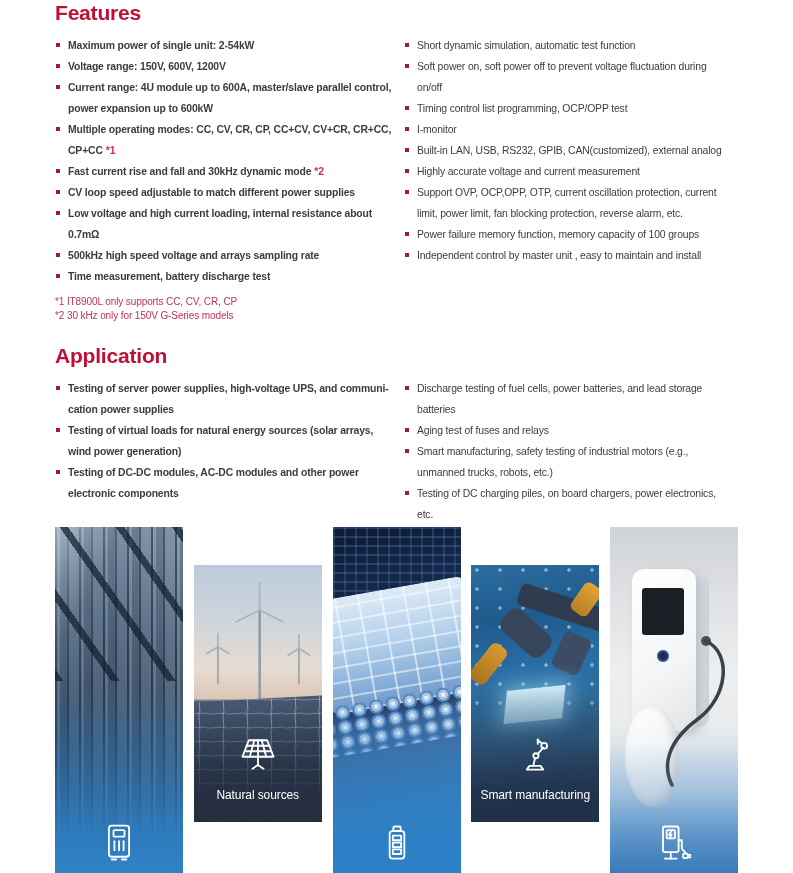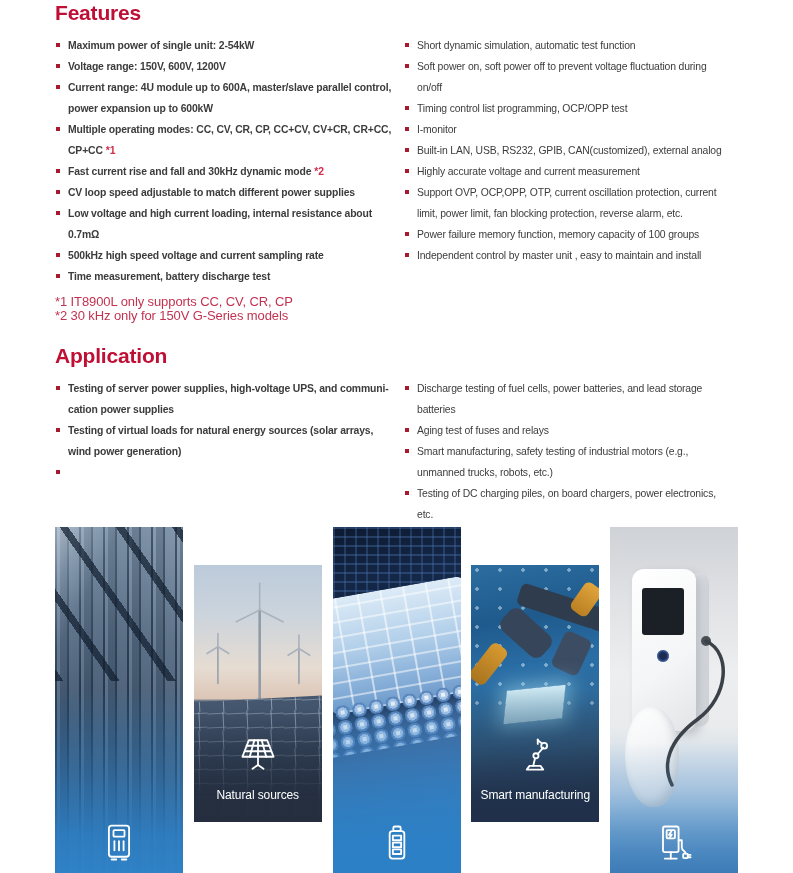--- a/index.html
+++ b/index.html
@@ -19,21 +19,21 @@
   ul.blist { list-style:none; margin:0; padding:0; font-size:10.4px; line-height:21px; letter-spacing:-0.15px; }
   ul.blist.colL { width:346px;font-weight:bold; }
   ul.blist.colR { width:334px; }
   li.item { position:relative; padding-left:13px; }
   .bullet {
     position:absolute; left:1px; top:8px; width:4px; height:4px;
     background:#a6192e;
   }
   .txt { white-space:pre-line; }
   .ref { color:#d22c4a; margin-left:3px; }
-  .footnotes { margin-top:8px; font-size:13px; line-height:13.5px; color:#c23350; letter-spacing:-0.1px; }
+  .footnotes { margin-top:8px; font-size:10px; line-height:13.5px; color:#c23350; letter-spacing:-0.1px; }
   section.application { margin-top:22px; }
 
   
   .cards { display:flex; justify-content:space-between; align-items:flex-start; margin-top:2px; }
   figure.card { margin:0; position:relative; width:128px; height:384px; overflow:hidden; }
   figure.card.stagger { margin-top:38px; height:257px; }
   .photo { position:absolute; inset:0; }
   .overlay { position:absolute; inset:0; }
   .caption {
     position:absolute; left:0; right:0; bottom:20px; text-align:center;
@@ -142,21 +142,21 @@
       <ul class="blist colL">
         <li class="item"><span class="bullet"></span><span class="txt">Maximum power of single unit: 2-54kW</span></li>
         <li class="item"><span class="bullet"></span><span class="txt">Voltage range: 150V, 600V, 1200V</span></li>
         <li class="item"><span class="bullet"></span><span class="txt">Current range: 4U module up to 600A, master/slave parallel control,
 power expansion up to 600kW</span></li>
         <li class="item"><span class="bullet"></span><span class="txt">Multiple operating modes: CC, CV, CR, CP, CC+CV, CV+CR, CR+CC,
 CP+CC</span><span class="ref">*1</span></li>
         <li class="item"><span class="bullet"></span><span class="txt">Fast current rise and fall and 30kHz dynamic mode</span><span class="ref">*2</span></li>
         <li class="item"><span class="bullet"></span><span class="txt">CV loop speed adjustable to match different power supplies</span></li>
         <li class="item"><span class="bullet"></span><span class="txt">Low voltage and high current loading, internal resistance about 0.7mΩ</span></li>
-        <li class="item"><span class="bullet"></span><span class="txt">500kHz high speed voltage and current sampling rate</span></li>
+        <li class="item"><span class="bullet"></span><span class="txt">500kHz high speed voltage and arrays sampling rate</span></li>
         <li class="item"><span class="bullet"></span><span class="txt">Time measurement, battery discharge test</span></li>
       </ul>
       <ul class="blist colR">
         <li class="item"><span class="bullet"></span><span class="txt">Short dynamic simulation, automatic test function</span></li>
         <li class="item"><span class="bullet"></span><span class="txt">Soft power on, soft power off to prevent voltage fluctuation during
 on/off</span></li>
         <li class="item"><span class="bullet"></span><span class="txt">Timing control list programming, OCP/OPP test</span></li>
         <li class="item"><span class="bullet"></span><span class="txt">I-monitor</span></li>
         <li class="item"><span class="bullet"></span><span class="txt">Built-in LAN, USB, RS232, GPIB, CAN(customized), external analog</span></li>
         <li class="item"><span class="bullet"></span><span class="txt">Highly accurate voltage and current measurement</span></li>
@@ -173,21 +173,22 @@
   </section>
 
   <section class="application">
     <h2 class="sec-title">Application</h2>
     <div class="cols">
       <ul class="blist colL">
         <li class="item"><span class="bullet"></span><span class="txt">Testing of server power supplies, high-voltage UPS, and communi-
 cation power supplies</span></li>
         <li class="item"><span class="bullet"></span><span class="txt">Testing of virtual loads for natural energy sources (solar arrays,
 wind power generation)</span></li>
-        <li class="item"><span class="bullet"></span></li>
+        <li class="item"><span class="bullet"></span><span class="txt">Testing of DC-DC modules, AC-DC modules and other power
+electronic components</span></li>
       </ul>
       <ul class="blist colR">
         <li class="item"><span class="bullet"></span><span class="txt">Discharge testing of fuel cells, power batteries, and lead storage
 batteries</span></li>
         <li class="item"><span class="bullet"></span><span class="txt">Aging test of fuses and relays</span></li>
         <li class="item"><span class="bullet"></span><span class="txt">Smart manufacturing, safety testing of industrial motors (e.g.,
 unmanned trucks, robots, etc.)</span></li>
         <li class="item"><span class="bullet"></span><span class="txt">Testing of DC charging piles, on board chargers, power electronics,
 etc.</span></li>
       </ul>

